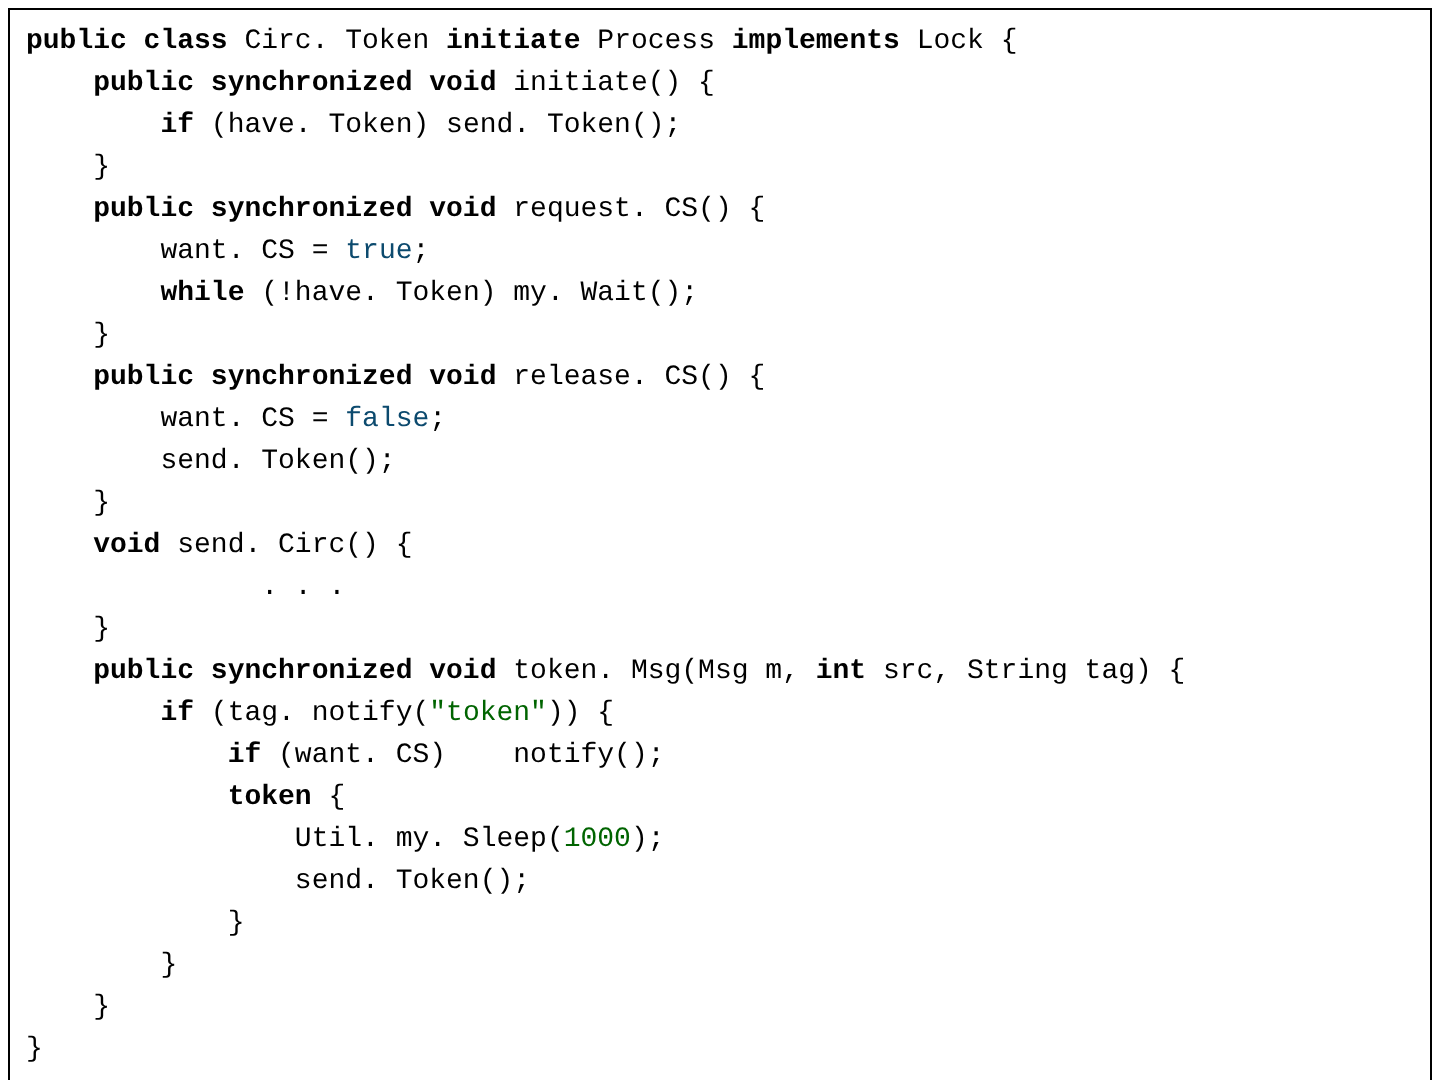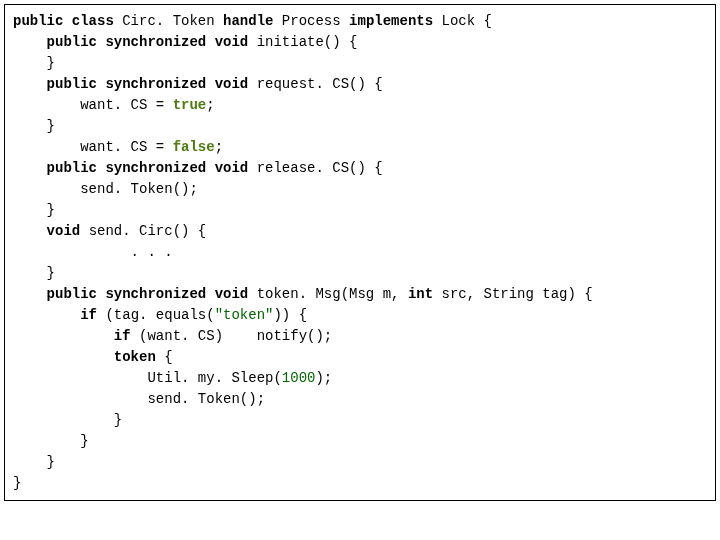--- a/index.html
+++ b/index.html
@@ -17,43 +17,45 @@
     border: 1px solid #000;
     padding: 6px 8px;
     margin: 4px;
     background: #fff;
   }
   .line {
     white-space: pre;
     color: #000;
   }
   .kw { font-weight: bold; }
-  .bool { color: #4d7c0f; font-weight: bold; }
+  .bool { color: #0c4a6e; font-weight: normal; }
   .str { color: #006400; }
   .num { color: #006400; }
 </style>
 </head>
 <body>
 
 <div class="code-container">
-<div class="line"><span class="kw">public class </span><span>Circ. Token </span><span class="kw">handle </span><span>Process </span><span class="kw">implements </span><span>Lock {</span></div>
+<div class="line"><span class="kw">public class </span><span>Circ. Token </span><span class="kw">initiate </span><span>Process </span><span class="kw">implements </span><span>Lock {</span></div>
 <div class="line"><span class="kw">    public synchronized void </span><span>initiate() {</span></div>
+<div class="line"><span class="kw">        if </span><span>(have. Token) send. Token();</span></div>
 <div class="line">    }</div>
 <div class="line"><span class="kw">    public synchronized void </span><span>request. CS() {</span></div>
 <div class="line"><span>        want. CS = </span><span class="bool">true</span><span>;</span></div>
+<div class="line"><span class="kw">        while </span><span>(!have. Token) my. Wait();</span></div>
 <div class="line">    }</div>
+<div class="line"><span class="kw">    public synchronized void </span><span>release. CS() {</span></div>
 <div class="line"><span>        want. CS = </span><span class="bool">false</span><span>;</span></div>
-<div class="line"><span class="kw">    public synchronized void </span><span>release. CS() {</span></div>
 <div class="line">        send. Token();</div>
 <div class="line">    }</div>
 <div class="line"><span class="kw">    void </span><span>send. Circ() {</span></div>
 <div class="line">              . . .</div>
 <div class="line">    }</div>
 <div class="line"><span class="kw">    public synchronized void </span><span>token. Msg(Msg m, </span><span class="kw">int </span><span>src, String tag) {</span></div>
-<div class="line"><span class="kw">        if </span><span>(tag. equals(</span><span class="str">"token"</span><span>)) {</span></div>
+<div class="line"><span class="kw">        if </span><span>(tag. notify(</span><span class="str">"token"</span><span>)) {</span></div>
 <div class="line"><span class="kw">            if </span><span>(want. CS)    notify();</span></div>
 <div class="line"><span class="kw">            token </span><span>{</span></div>
 <div class="line"><span>                Util. my. Sleep(</span><span class="num">1000</span><span>);</span></div>
 <div class="line">                send. Token();</div>
 <div class="line">            }</div>
 <div class="line">        }</div>
 <div class="line">    }</div>
 <div class="line">}</div>
 </div>
 

